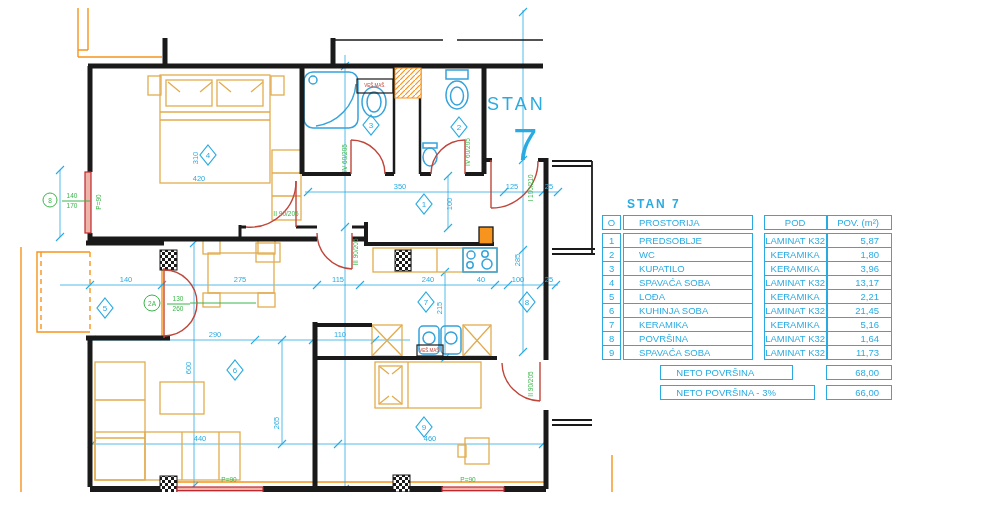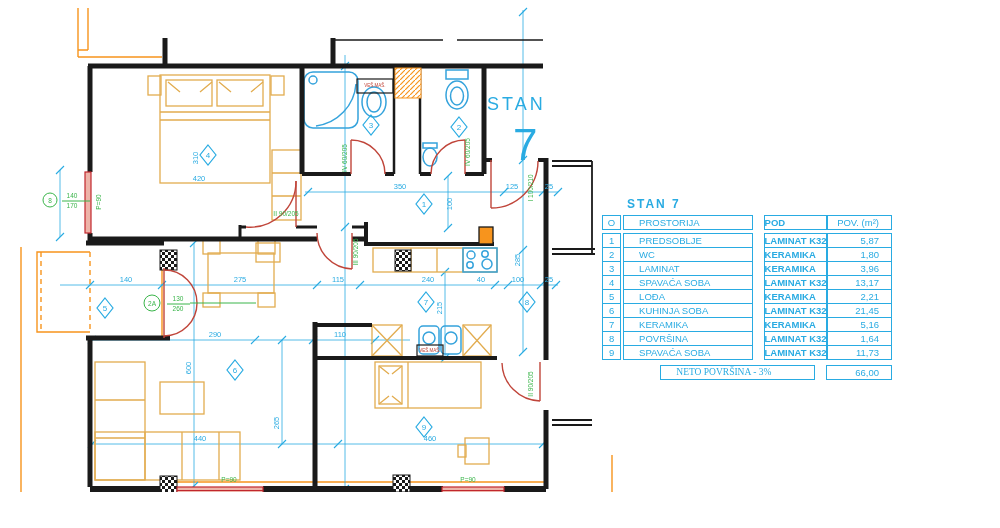--- a/index.html
+++ b/index.html
@@ -8,27 +8,27 @@
   svg text{font-family:"Liberation Sans", sans-serif;}
 
   
   .tbl{position:absolute;left:602px;top:197px;width:290px;color:#29ABE2;}
   .tbl .title{font-size:12px;letter-spacing:2px;margin:0 0 4px 25px;font-weight:bold;}
   .row{display:flex;align-items:stretch;margin-top:3px;}
   .cell{border:1px solid #29ABE2;font-size:9.5px;line-height:13px;height:13px;
         white-space:nowrap;overflow:hidden;box-sizing:content-box;}
   .c-o{width:19px;text-align:center;}
   .c-name{width:125px;padding-left:15px;margin-left:2px;}
-  .c-pod{width:68px;margin-left:11px;font-weight:bold;}
+  .c-pod{width:68px;text-align:center;margin-left:11px;}
   .c-pov{width:57px;text-align:right;padding-right:12px;margin-left:0px;}
   .body-rows .row{margin-top:-1px;}
   .body-rows{margin-top:4px;}
   .sum-row{margin-top:5px;}
   .sum-label1{width:127px;}
-  .sum-label2{width:152px;font-family:Liberation Serif, serif;}
+  .sum-label2{width:152px;}
   .sum-gap1{width:62px;border:none;}
   .sum-gap2{width:37px;border:none;}
 </style>
 </head>
 <body>
 
 <div id="stage">
 
 <svg width="1000" height="528" viewBox="0 0 1000 528">
   <defs>
@@ -381,21 +381,21 @@
           <div class="cell c-pov">5,87</div>
     </div>
     <div class="row">
       <div class="cell c-o">2</div>
           <div class="cell c-name">WC</div>
           <div class="cell c-pod">KERAMIKA</div>
           <div class="cell c-pov">1,80</div>
     </div>
     <div class="row">
       <div class="cell c-o">3</div>
-          <div class="cell c-name">LAMINAT</div>
+          <div class="cell c-name">KUPATILO</div>
           <div class="cell c-pod">KERAMIKA</div>
           <div class="cell c-pov">3,96</div>
     </div>
     <div class="row">
       <div class="cell c-o">4</div>
           <div class="cell c-name">SPAVAĆA SOBA</div>
           <div class="cell c-pod">LAMINAT K32</div>
           <div class="cell c-pov">13,17</div>
     </div>
     <div class="row">
@@ -423,20 +423,26 @@
           <div class="cell c-pov">1,64</div>
     </div>
     <div class="row">
       <div class="cell c-o">9</div>
           <div class="cell c-name">SPAVAĆA SOBA</div>
           <div class="cell c-pod">LAMINAT K32</div>
           <div class="cell c-pov">11,73</div>
     </div>
   </div>
 
+  <div class="row sum-row">
+    <div class="cell sum-gap1"></div>
+    <div class="cell c-name sum-label1" style="border:1px solid #29ABE2;">NETO POVRŠINA</div>
+    <div class="cell sum-gap2"></div>
+    <div class="cell c-pov">68,00</div>
+  </div>
   <div class="row sum-row">
     <div class="cell sum-gap1"></div>
     <div class="cell c-name sum-label2" style="border:1px solid #29ABE2;">NETO POVRŠINA - 3%</div>
     <div class="cell" style="width:12px;border:none;"></div>
     <div class="cell c-pov">66,00</div>
   </div>
 </div>
 
 </div>
 

